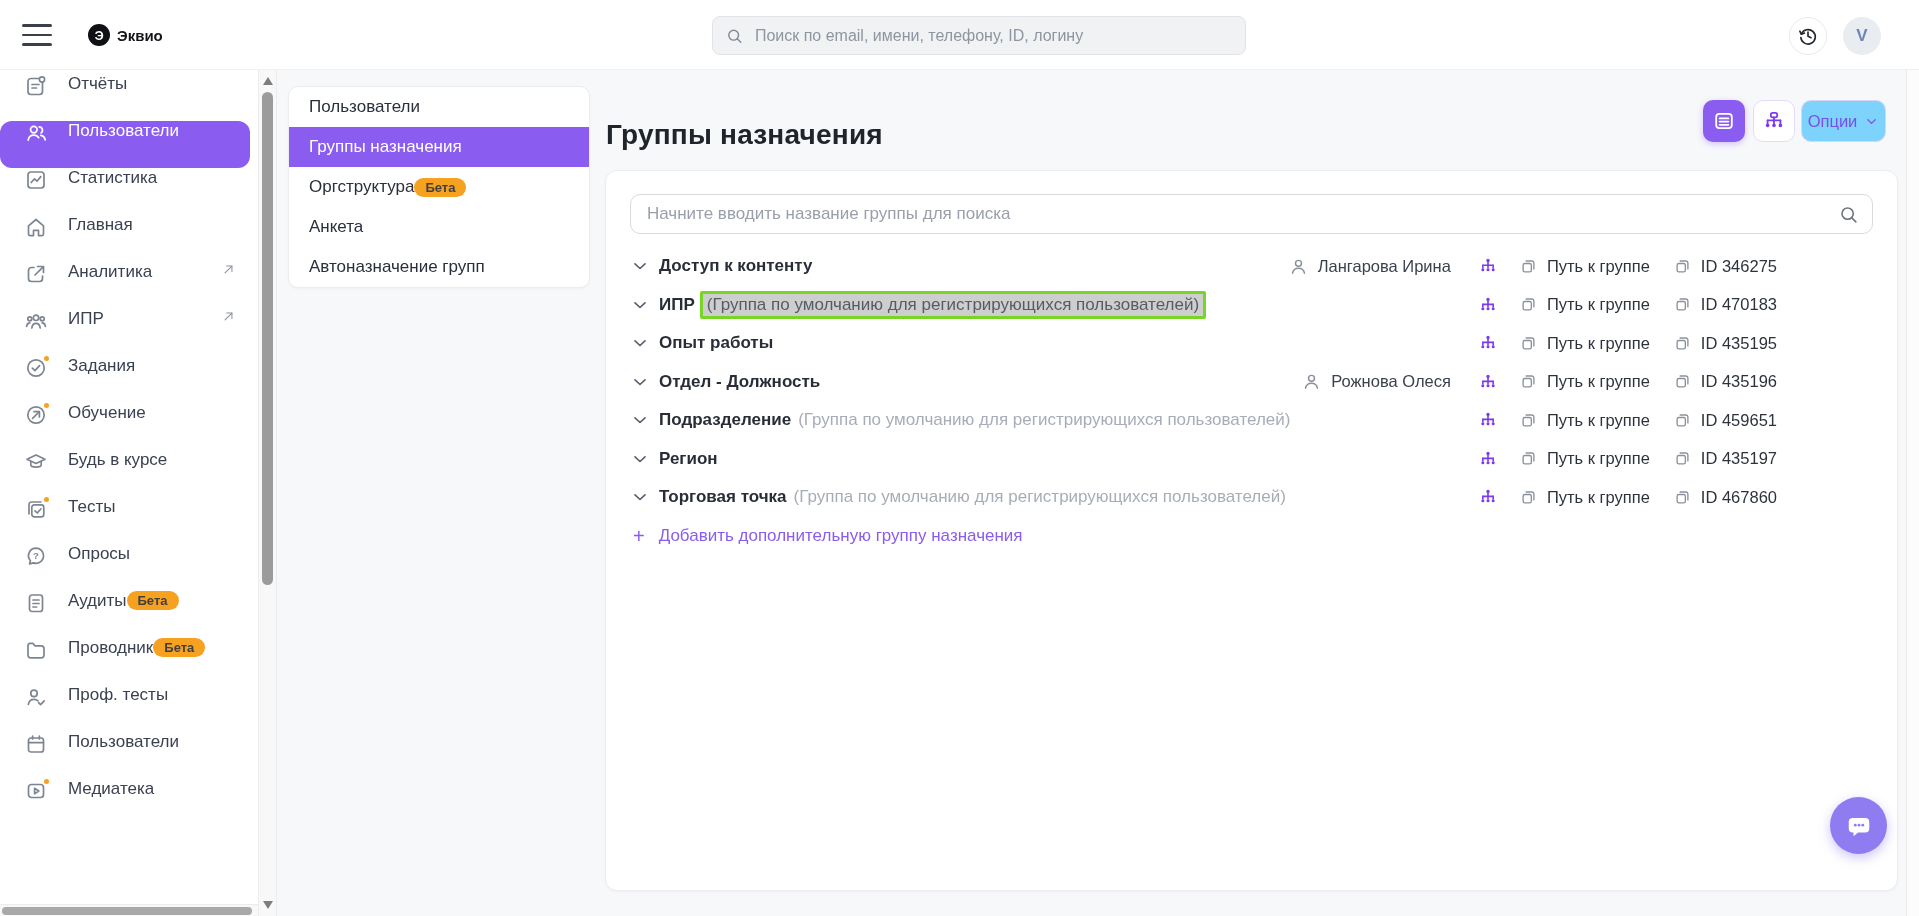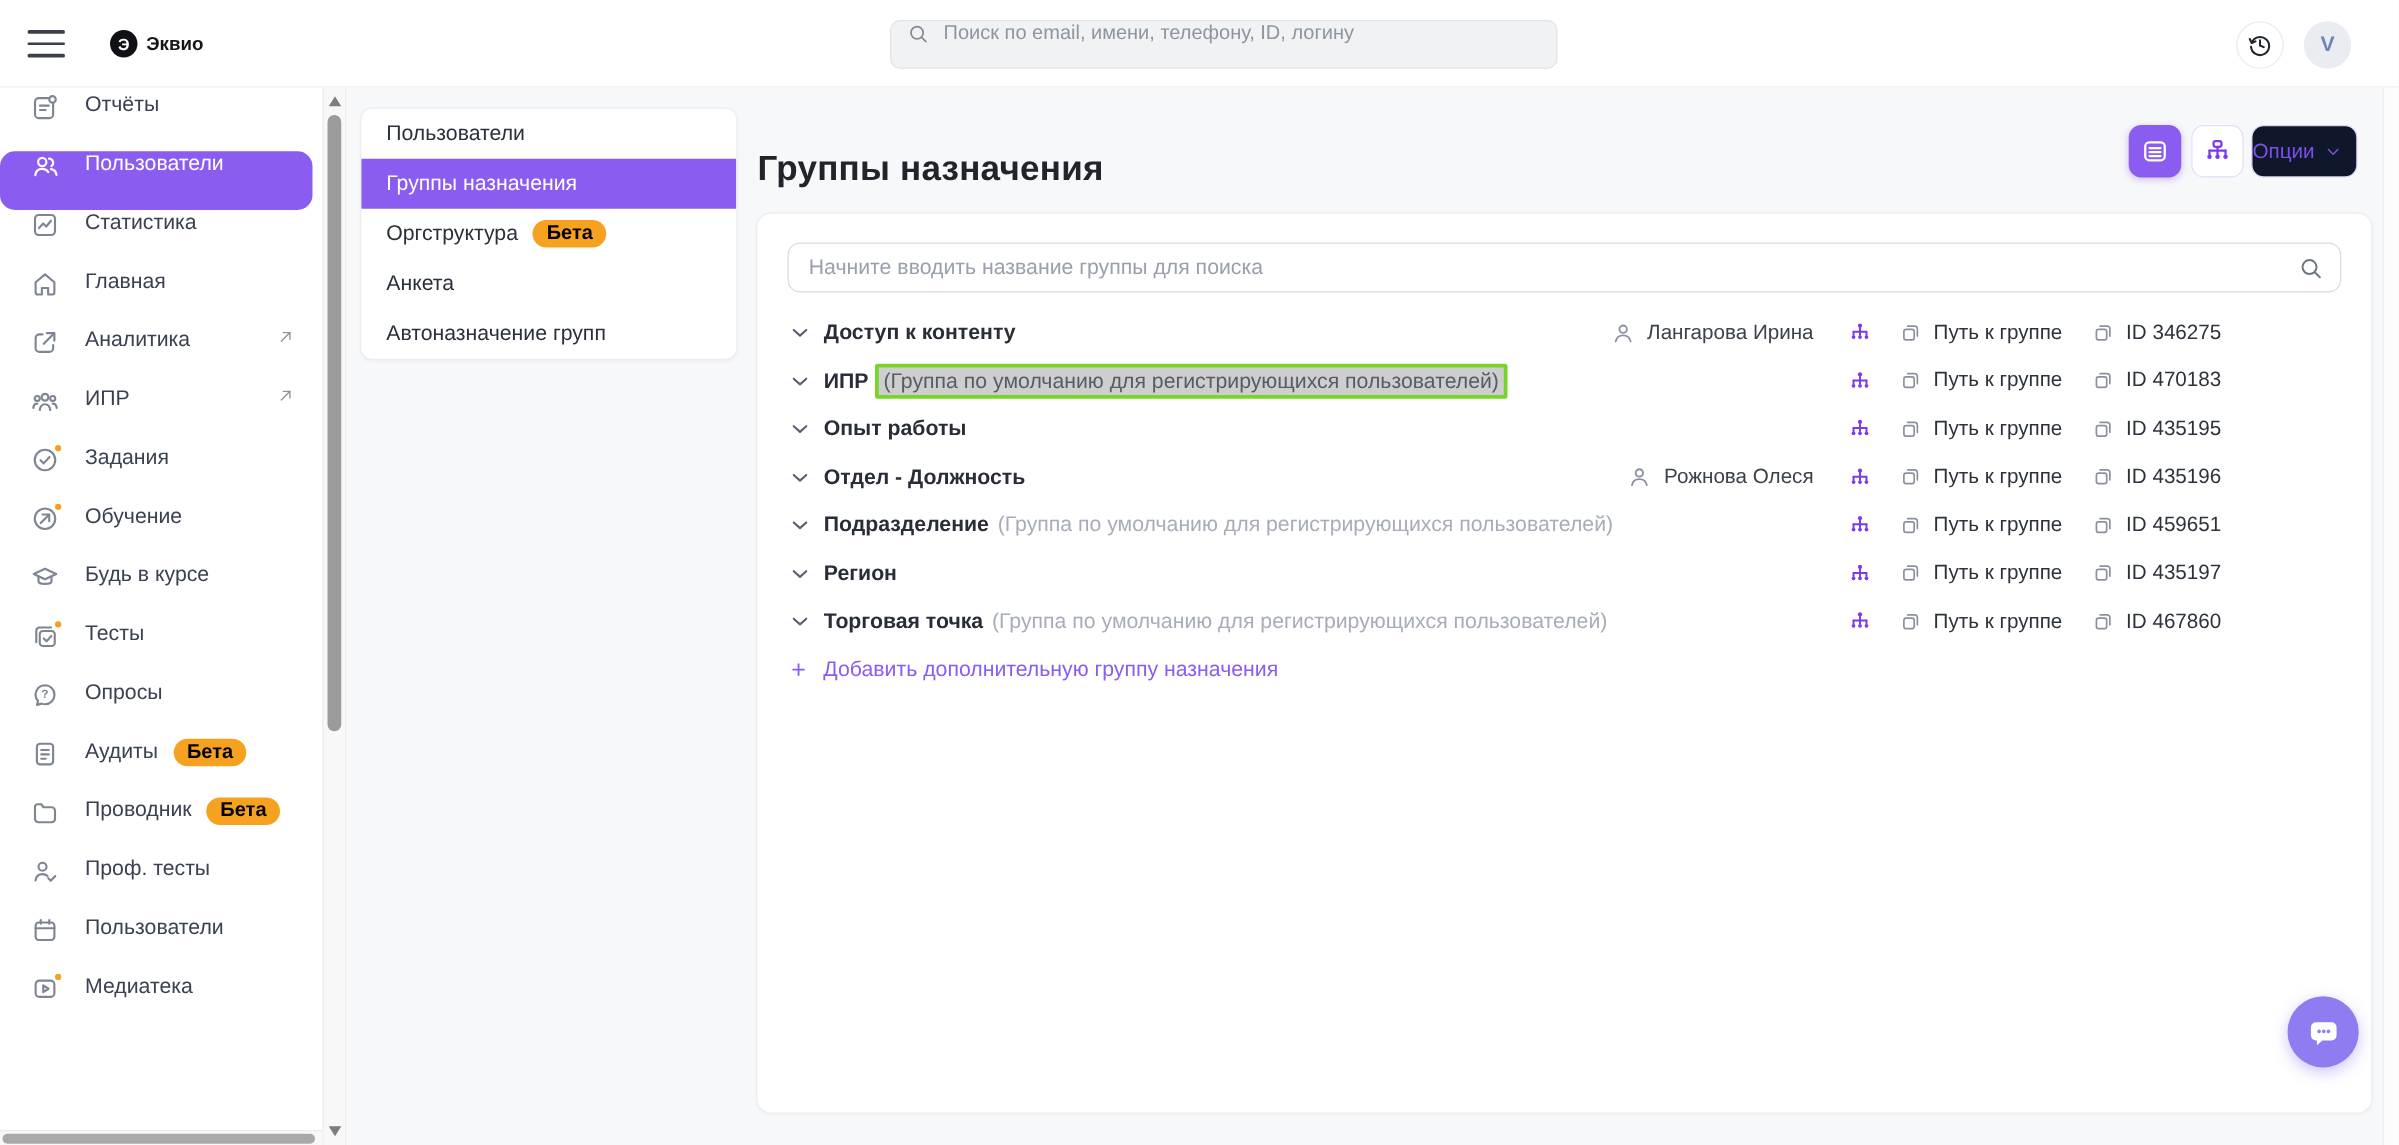--- a/index.html
+++ b/index.html
@@ -16,37 +16,37 @@
     color:var(--txt);
   }
   svg{display:block}
   
   .topbar{position:absolute;left:0;top:0;width:1919px;height:70px;background:#fff;border-bottom:1px solid #eef0f2;z-index:5}
   .burger{position:absolute;left:22px;top:24px;width:30px;height:22px;display:flex;flex-direction:column;justify-content:space-between;cursor:pointer}
   .burger i{display:block;height:2.6px;background:#3a3f4a;border-radius:2px}
   .logo{position:absolute;left:88px;top:24px;display:flex;align-items:center;gap:7px}
   .logo .lcirc{width:22px;height:22px;border-radius:50%;background:#101114;color:#fff;font-size:13px;font-weight:bold;display:flex;align-items:center;justify-content:center}
   .logo .lname{font-size:15px;font-weight:700;color:#14161a}
-  .gsearch{position:absolute;left:712px;top:16px;width:534px;height:39px;background:#f0f2f4;border:1px solid #e1e3e7;border-radius:8px;display:flex;align-items:flex-start;padding:0 12px;gap:9px}
+  .gsearch{position:absolute;left:712px;top:16px;width:534px;height:39px;background:#f0f2f4;border:1px solid #e1e3e7;border-radius:8px;display:flex;align-items:center;padding:0 12px;gap:9px}
   .gsearch svg{width:20px;height:20px;color:#848b97}
   .gsearch input{border:none;outline:none;background:transparent;font-size:16px;width:100%;font-family:inherit;color:#39404d}
   .gsearch input::placeholder{color:#8d95a1}
   .hbtn{position:absolute;top:17px;width:38px;height:38px;border-radius:50%;display:flex;align-items:center;justify-content:center;cursor:pointer}
   .hist{left:1789px;background:#fff;border:1px solid #e9ebee;color:#22262f}
   .hist svg{width:22px;height:22px}
   .avatar{left:1843px;background:#e9edf1;color:#6d87b5;font-size:17px;font-weight:700}
   
   .sidebar{position:absolute;left:0;top:70px;width:258px;height:834px;background:#fff;padding-top:4px;overflow:hidden;z-index:2}
   .sb-item{height:47px;display:flex;align-items:flex-start;padding:0 14px 0 24px;cursor:pointer;position:relative;margin-right:8px;border-radius:12px;color:var(--txt-soft);font-size:17px}
   .sb-item .sb-icon{width:24px;height:24px;margin-right:20px;color:var(--gray);position:relative;flex:none}
   .sb-item .sb-icon svg{width:24px;height:24px}
   .sb-item.selected{background:var(--accent);color:#fff}
   .sb-item.selected .sb-icon{color:#fff}
   .dot{position:absolute;top:-2px;right:-3px;width:9px;height:9px;border-radius:50%;background:var(--badge);border:2px solid #fff}
-  .sb-badge,.sn-badge{background:var(--badge);color:#000000;font-size:16px;font-weight:700;border-radius:999px;padding:3px 11px;margin-left:12px;line-height:1}
+  .sb-badge,.sn-badge{background:var(--badge);color:#404040;font-size:13px;font-weight:700;border-radius:999px;padding:3px 11px;line-height:1}
   .sb-ext{margin-left:auto;color:#8b93a0}
   .sb-ext svg{width:15px;height:15px}
   
   .vscroll{position:absolute;left:258px;top:70px;width:19px;height:846px;background:#f8f8f8;border-left:1px solid #ececec;border-right:1px solid #ececec;z-index:4}
   .varrow{position:absolute;left:0;width:100%;height:18px;display:flex;align-items:center;justify-content:center;cursor:pointer}
   .varrow.up{top:2px}.varrow.down{bottom:2px}
   .tri-up{width:0;height:0;border-left:5.5px solid transparent;border-right:5.5px solid transparent;border-bottom:8px solid #7d7d7d}
   .tri-down{width:0;height:0;border-left:5.5px solid transparent;border-right:5.5px solid transparent;border-top:8px solid #7d7d7d}
   .vthumb{position:absolute;left:3px;top:22px;width:11px;height:493px;background:#9b9b9b;border-radius:7px;cursor:grab}
   .hscroll{position:absolute;left:0;bottom:0;width:258px;height:12px;background:#f8f8f8;border-top:1px solid #ececec;z-index:6}
@@ -55,21 +55,21 @@
   
   .subnav{position:absolute;left:288px;top:86px;width:302px;background:#fff;border:1px solid var(--line);border-radius:10px;overflow:hidden;box-shadow:0 1px 3px rgba(16,24,40,.04)}
   .sn-item{height:40px;display:flex;align-items:center;padding:0 20px;font-size:17px;color:#2a303b;cursor:pointer}
   .sn-item.selected{background:var(--accent);color:#fff}
   
   .page-title{position:absolute;left:606px;top:100px;font-size:28px;font-weight:700;color:#20242b;letter-spacing:.2px}
   .viewbtn{position:absolute;top:100px;width:42px;height:42px;border-radius:10px;display:flex;align-items:center;justify-content:center;cursor:pointer}
   .viewbtn.active{left:1703px;background:var(--accent);color:#fff;box-shadow:0 2px 6px rgba(138,92,240,.35)}
   .viewbtn.alt{left:1753px;background:#fff;border:1px solid #e6dcfa;color:var(--accent-deep)}
   .viewbtn svg{width:24px;height:24px}
-  .optbtn{position:absolute;left:1801px;top:100px;height:42px;width:85px;background:#0f172a;border:1px solid #ded3f7;border-radius:10px;color:#7a4fe8;font-size:16.5px;display:flex;align-items:center;justify-content:flex-start;gap:7px;cursor:pointer}
+  .optbtn{position:absolute;left:1801px;top:100px;height:42px;width:85px;background:#7dd3fc;border:1px solid #ded3f7;border-radius:10px;color:#7a4fe8;font-size:16.5px;display:flex;align-items:center;justify-content:center;gap:7px;cursor:pointer}
   .optbtn svg{width:15px;height:15px}
   
   .card{position:absolute;left:605px;top:170px;width:1293px;height:721px;background:#fff;border:1px solid var(--line);border-radius:12px;box-shadow:0 1px 3px rgba(16,24,40,.04);padding:23px 24px}
   .csearch{position:relative;height:40px;border:1px solid #d8dade;border-radius:10px;display:flex;align-items:center;padding:0 44px 0 14px}
   .csearch input{border:none;outline:none;width:100%;font-size:17px;font-family:inherit;color:#39404d;background:transparent}
   .csearch input::placeholder{color:#99a0ab}
   .csearch .mag{position:absolute;right:13px;top:9px;width:21px;height:21px;color:#6d7480;cursor:pointer}
   .rows{margin-top:13px}
   .grow{display:flex;align-items:center;height:38.5px}
   .chev{width:20px;height:20px;color:#596070;margin-right:9px;flex:none;cursor:pointer}

